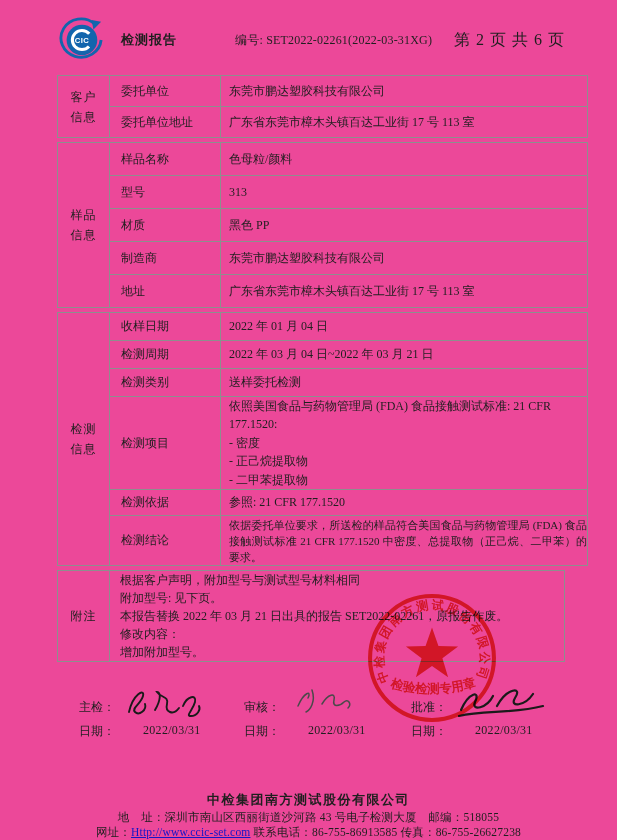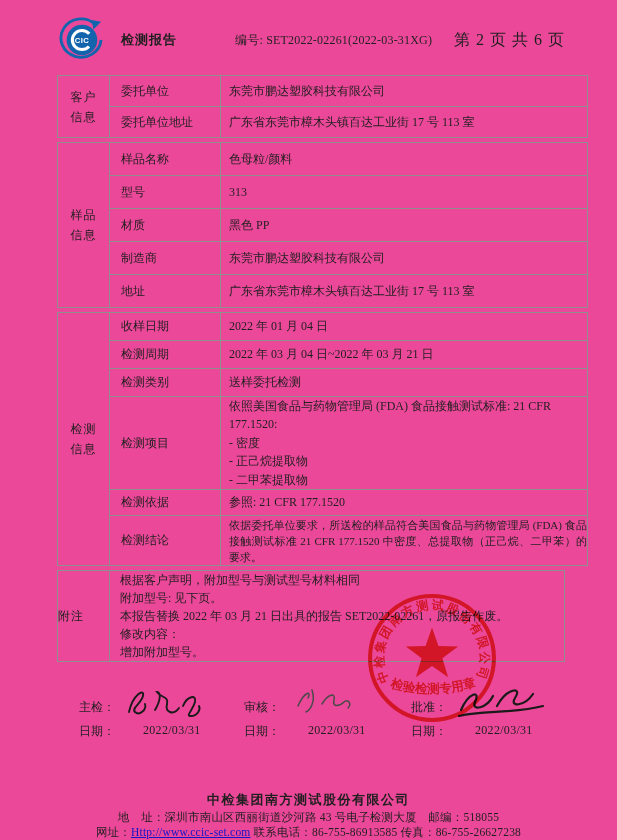--- a/index.html
+++ b/index.html
@@ -14,21 +14,21 @@
   .hdr .repno{font-size:12px;font-weight:normal;margin-left:58px;letter-spacing:.2px;}
   .hdr .pageinfo{font-size:16px;font-weight:normal;margin-left:auto;letter-spacing:1px;}
   
   .tables{position:absolute;top:75px;left:57px;width:508px;}
   table.sec{border-collapse:collapse;width:508px;table-layout:fixed;margin:0 0 4px 0;font-size:12px;}
   table.sec td{border:1px solid #8e8e8e;padding:0;vertical-align:middle;overflow:hidden;}
   td.c1{width:51px;text-align:center;}
   td.c2{width:99px;padding-left:11px !important;}
   td.c3{width:358px;padding-left:8px !important;}
   .vlabel{width:28px;margin:10px auto;line-height:20px;letter-spacing:1px;text-align:center;}
-  .hlabel{text-align:left;letter-spacing:1px;}
+  .hlabel{text-align:center;letter-spacing:1px;}
   .tblA tr{height:31px;} .tblB tr{height:33px;}
   .tblC tr.rs{height:28px;}
   .tblC tr.ritems{height:92px;} .tblC tr.rbasis{height:26px;} .tblC tr.rconc{height:50px;}
   .tblD tr{height:91px;}
   .cell-lines{padding:3px 8px 3px 0;}
   .cell-lines div{line-height:18.4px;white-space:nowrap;}
   .conc{font-size:11px;line-height:16px;text-align:justify;padding:2px 6px 2px 0;}
   .notes-cell{padding-left:10px !important;vertical-align:middle;}
   .notes-cell div{line-height:18px;white-space:nowrap;}
   

